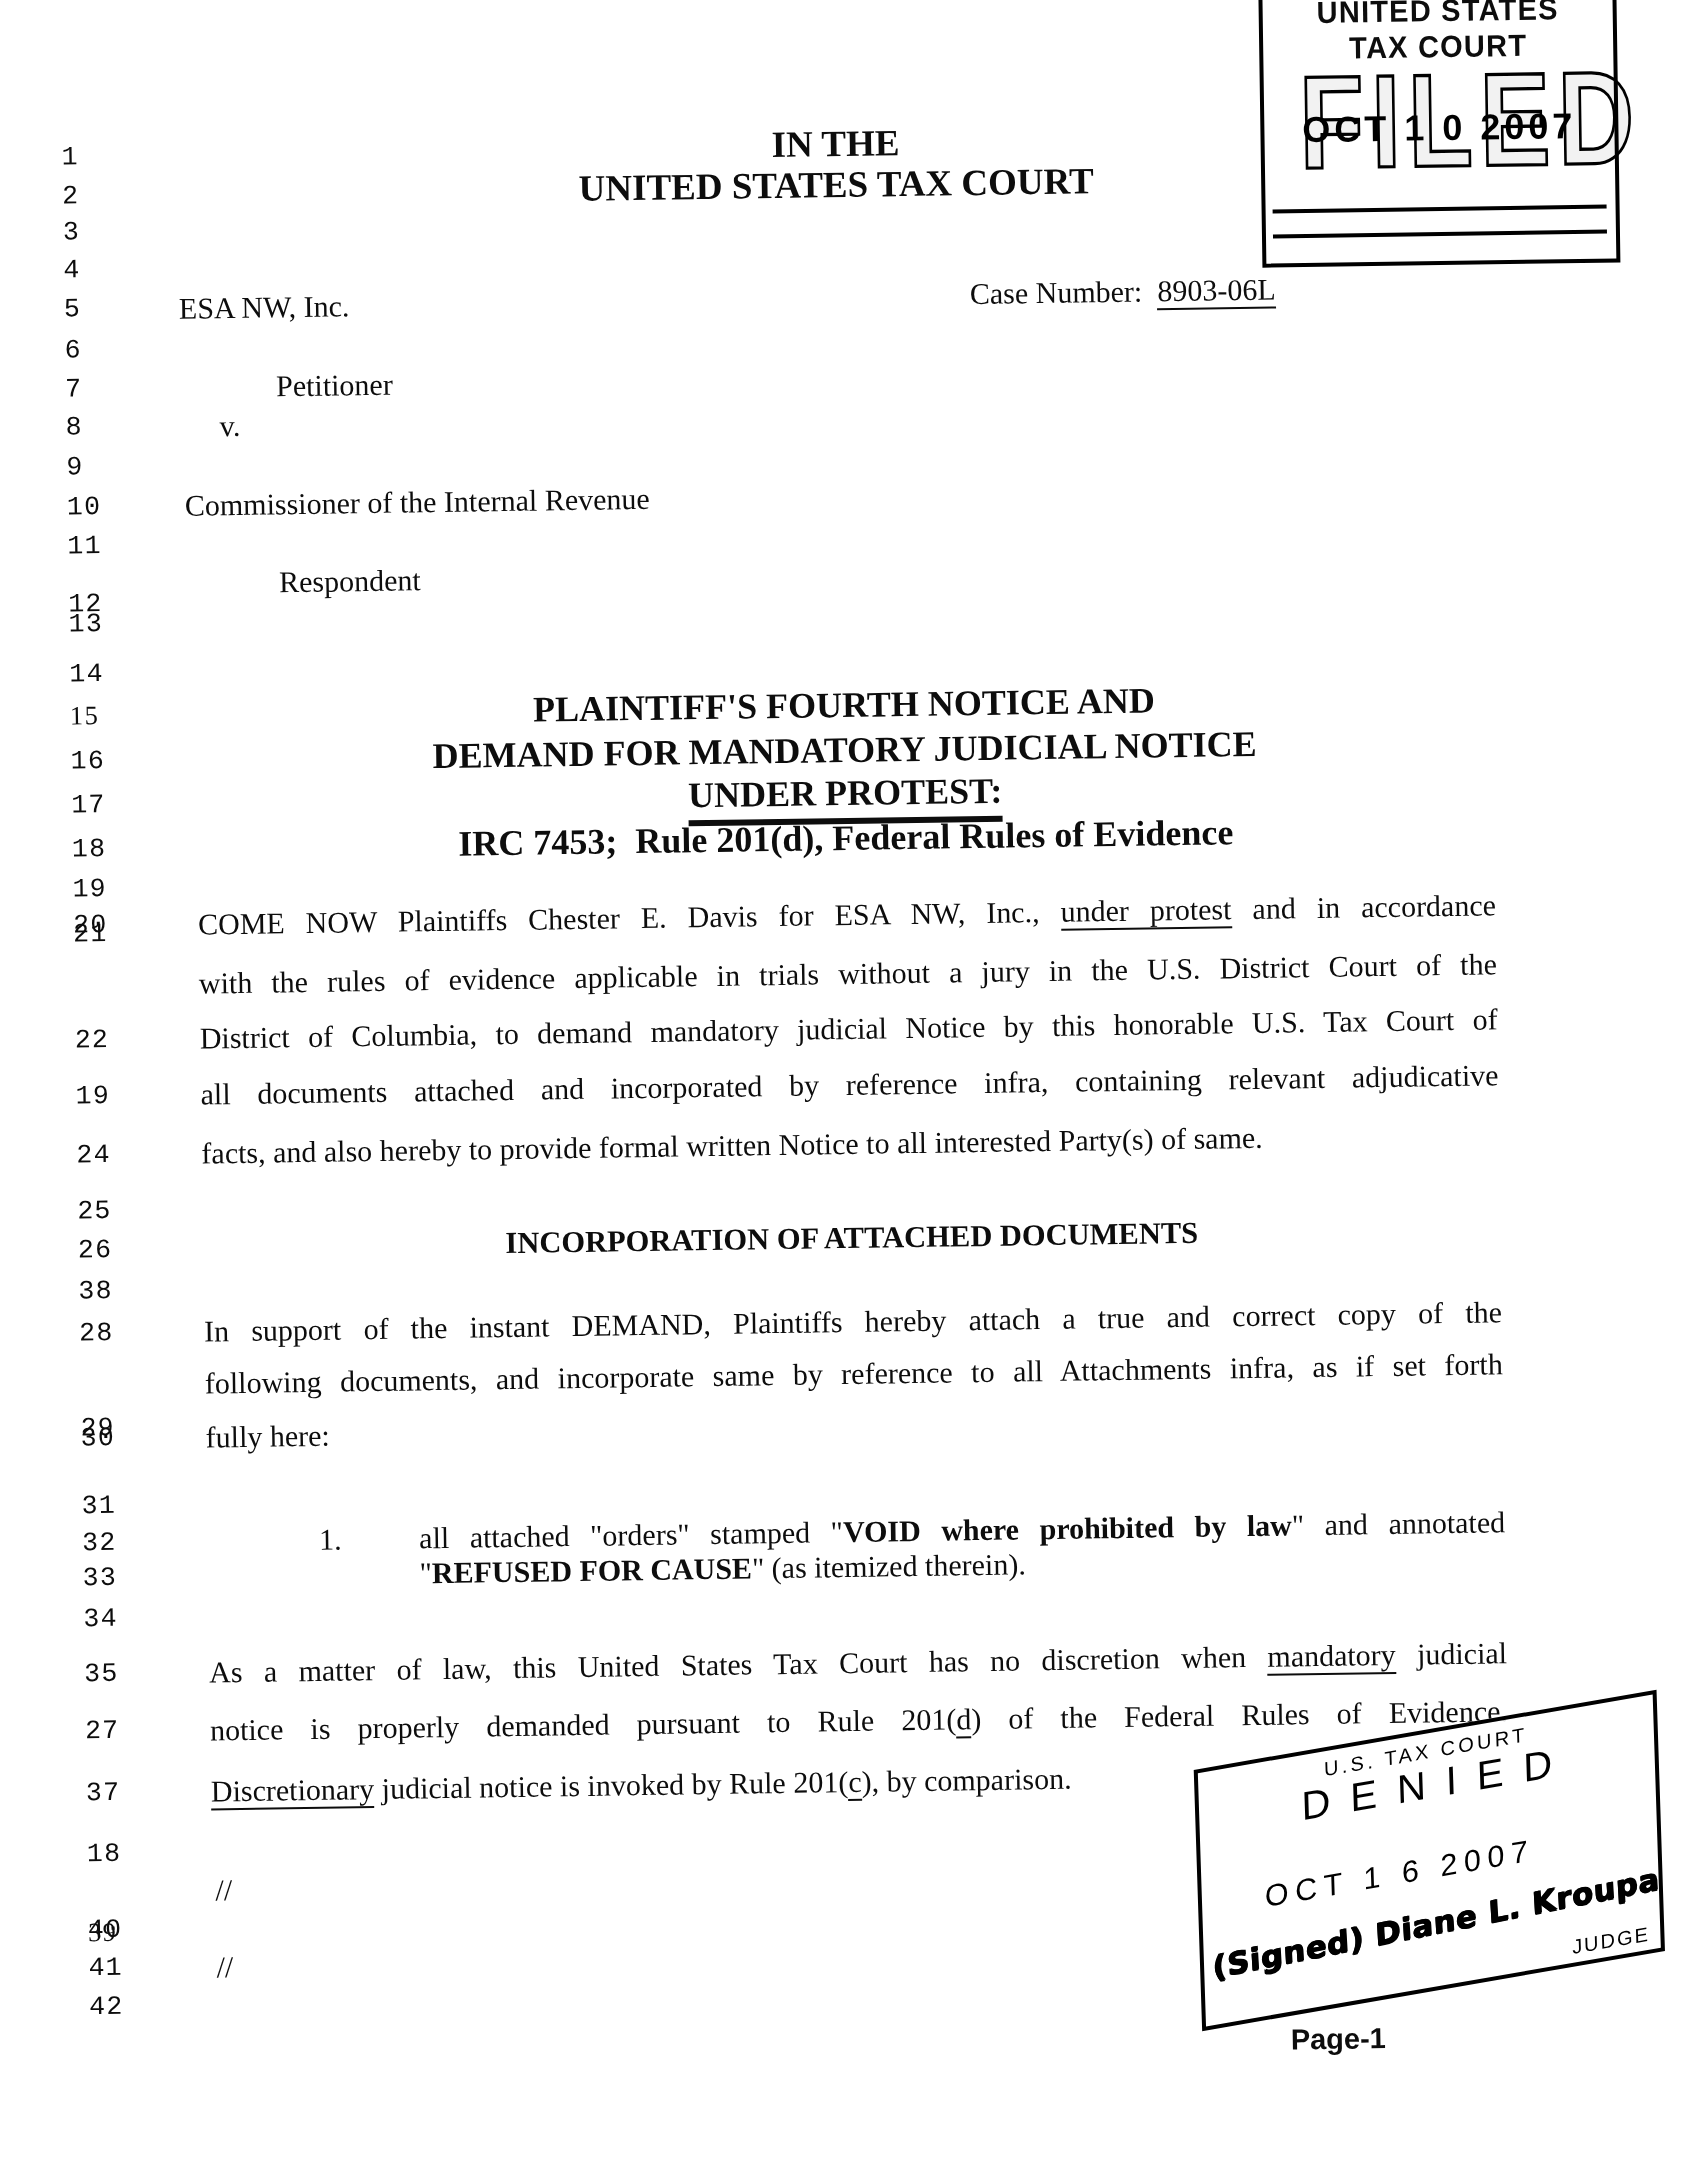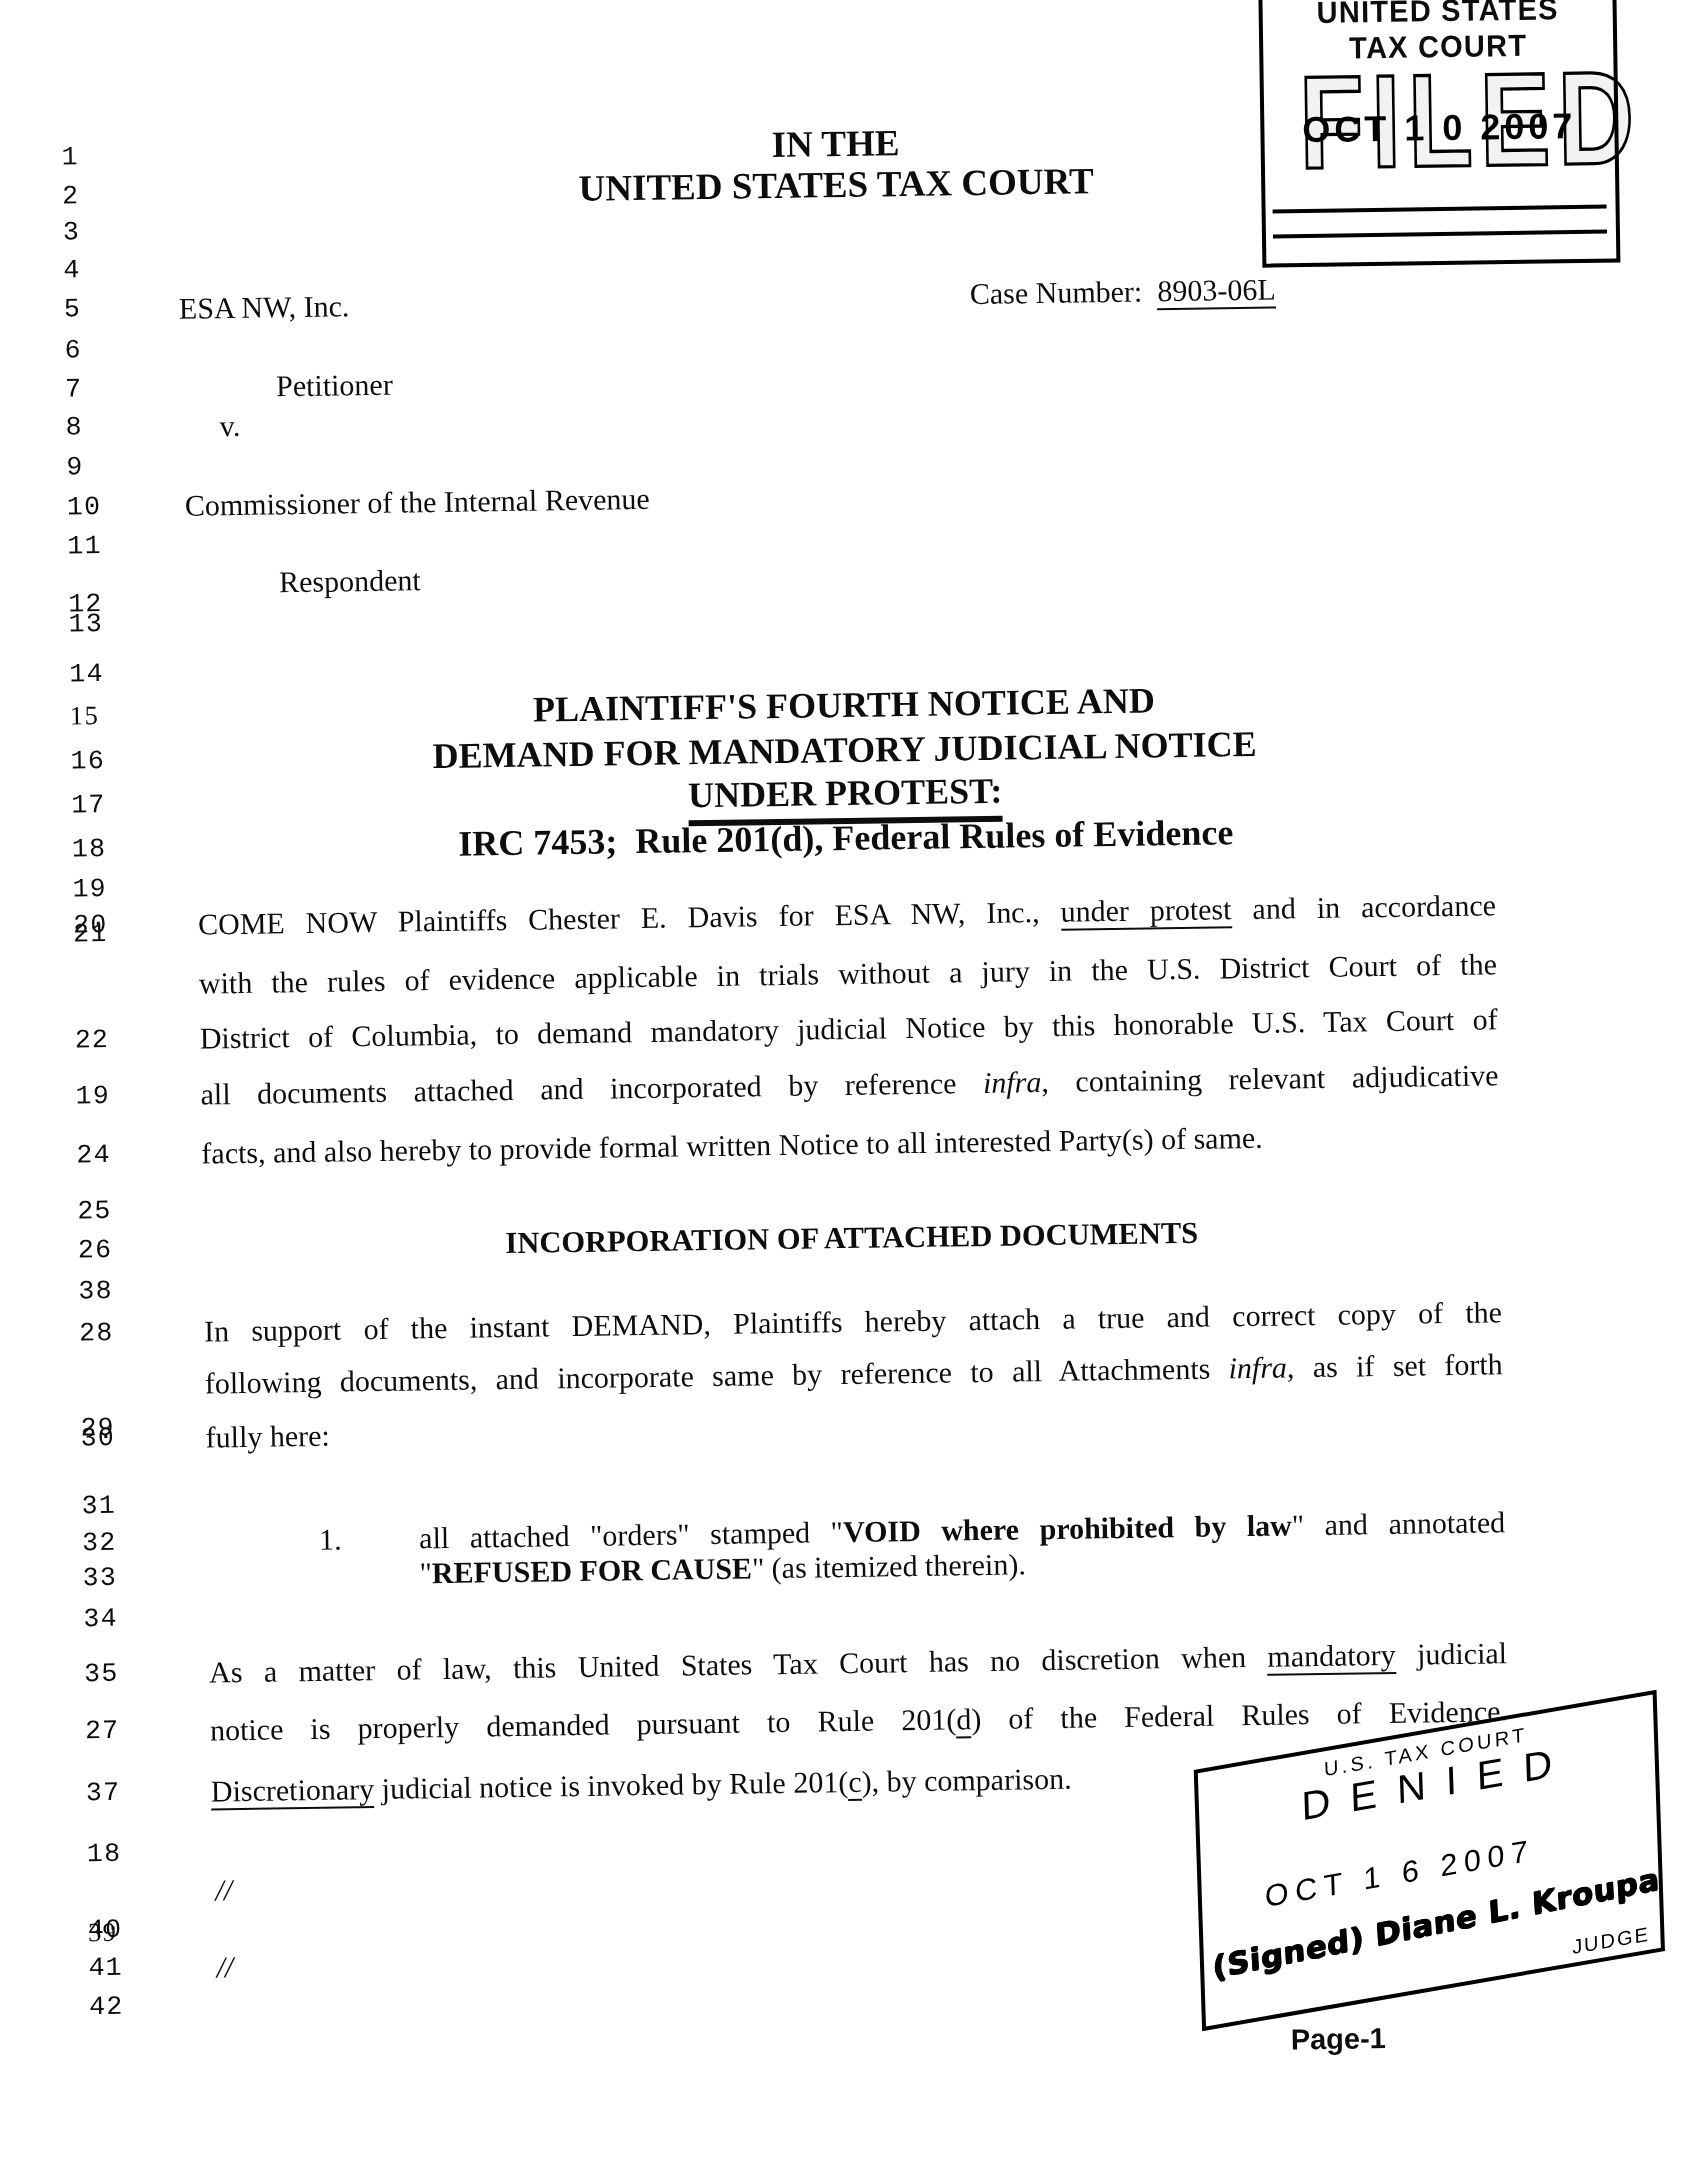--- a/index.html
+++ b/index.html
@@ -29,21 +29,21 @@
   .tline{position:absolute;line-height:36px;}
   .tline.body{font-size:30px;}
   .tline.h1{font-size:37px;font-weight:bold;line-height:41px;}
   .tline.h2{font-size:36px;font-weight:bold;line-height:41px;}
   .tline.h3{font-size:30.5px;font-weight:bold;line-height:37px;}
   .center{text-align:center;}
   .justify{text-align:justify;text-align-last:justify;}
   span.u{border-bottom:2.6px solid currentColor;padding-bottom:0.7px;}
   .h2 span.u{border-bottom-width:6px;padding-bottom:4.6px;}
   span.b{font-weight:bold;}
-  span.it{font-style:italic;}
+  span.it{}
 
   
   .filed-stamp{
     position:absolute;left:1273px;top:-9.3px;width:358px;height:283px;
     border:4px solid #000;box-sizing:border-box;
     font-family:"Liberation Sans",sans-serif;
   }
   .fs-court{
     position:absolute;top:6.6px;left:0;right:0;text-align:center;
     font-weight:bold;font-size:30.5px;line-height:36px;letter-spacing:1.3px;

